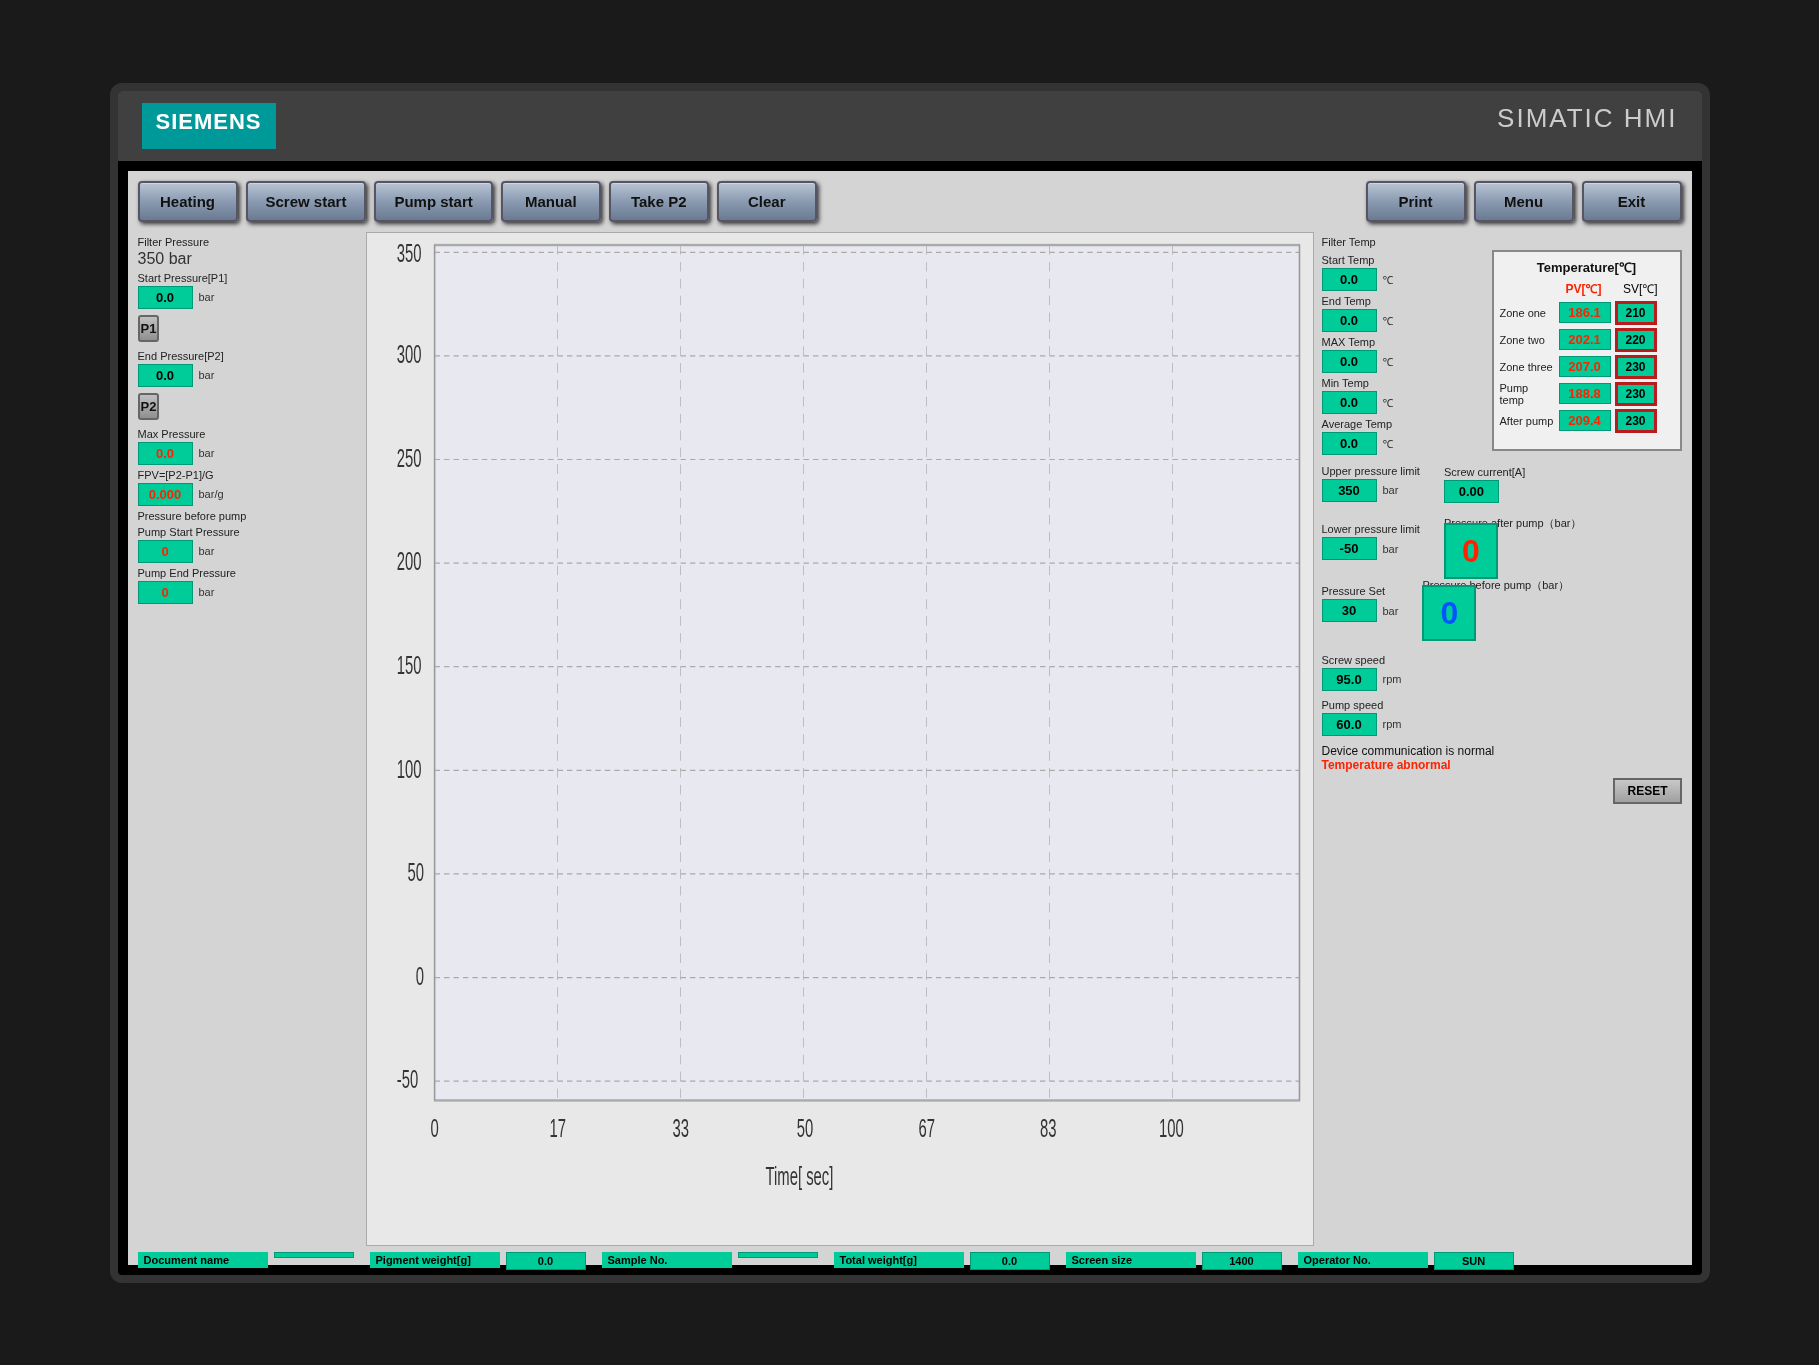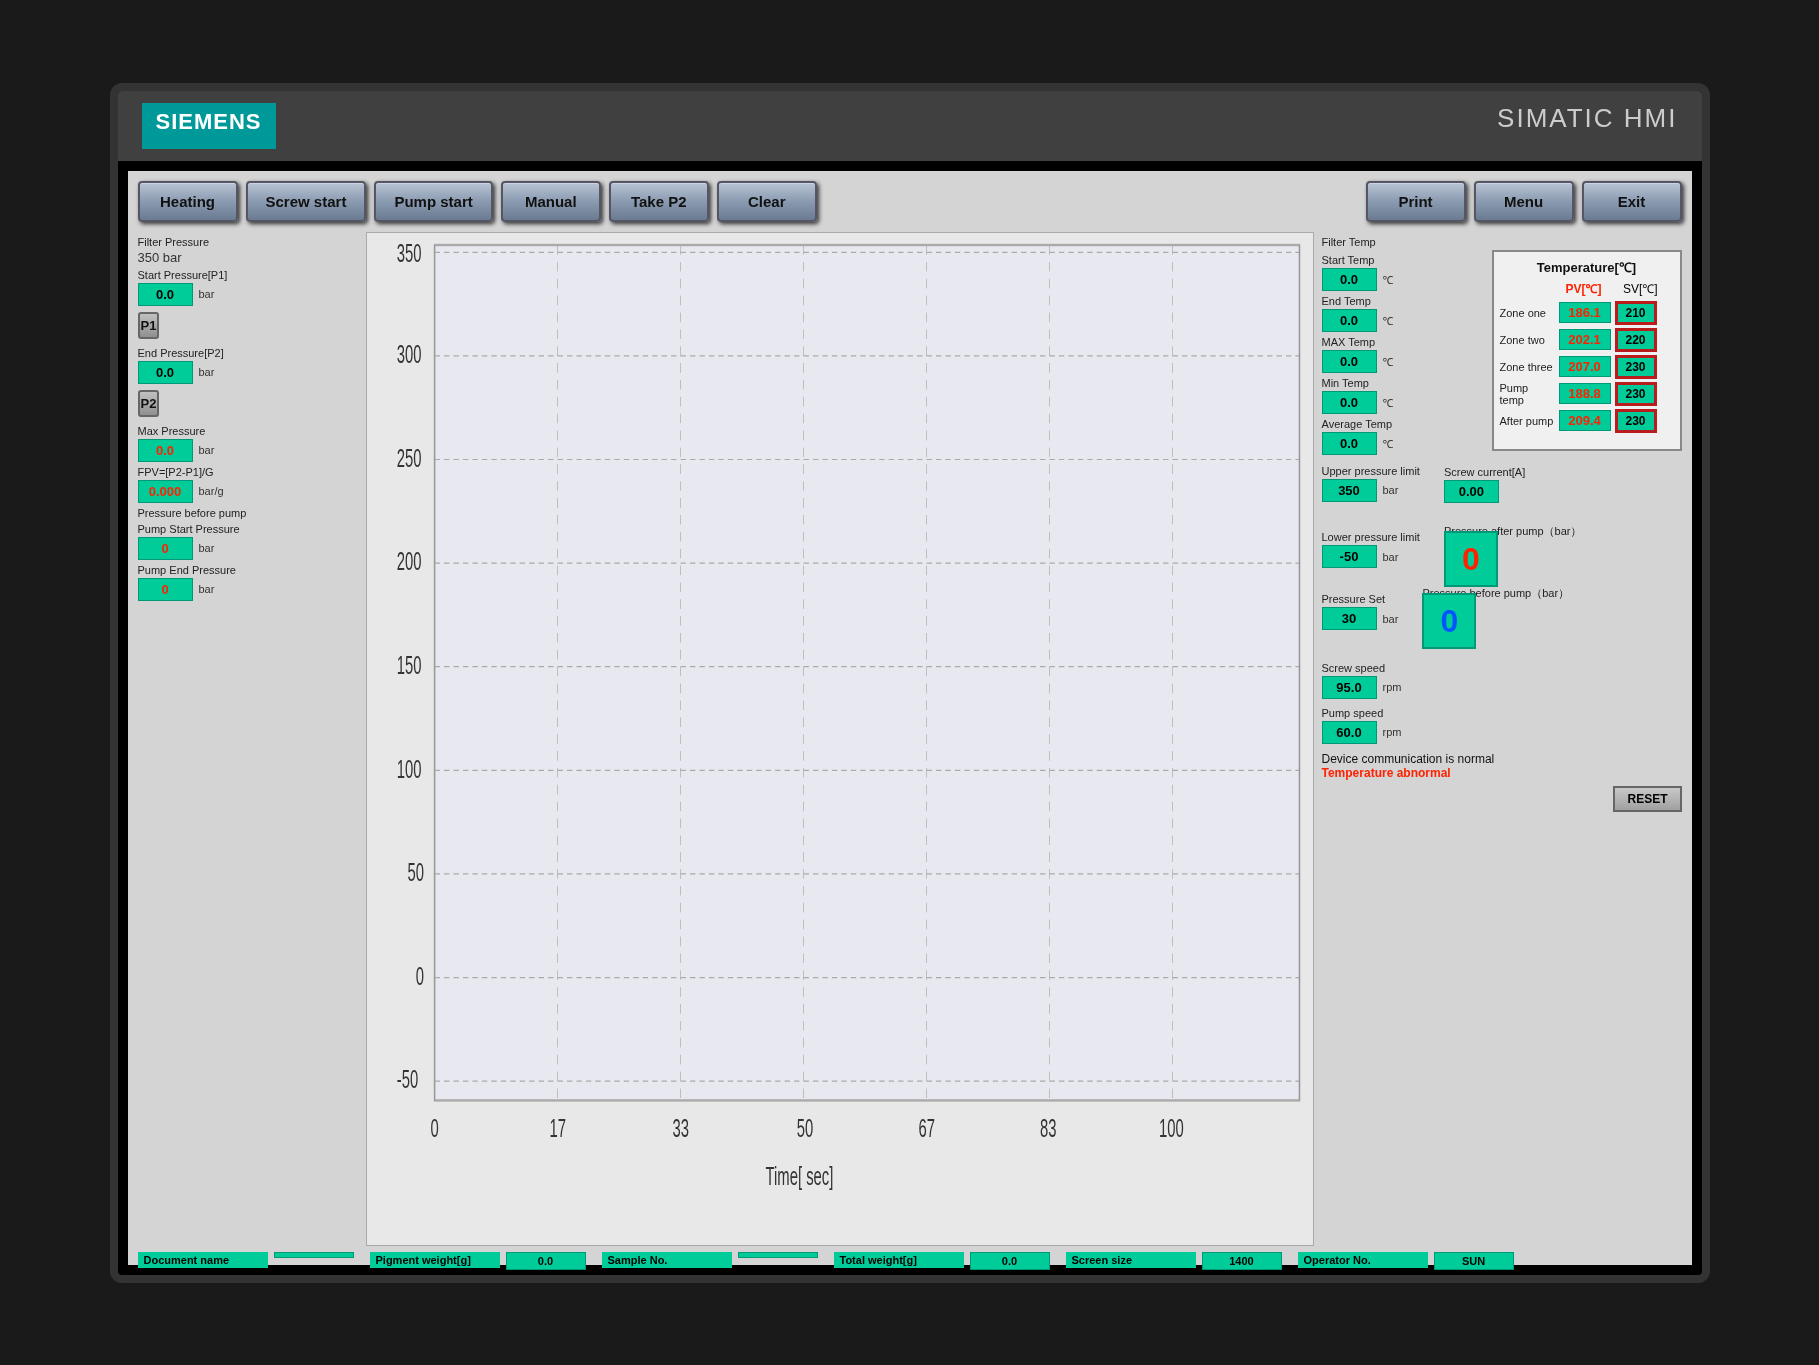--- a/index.html
+++ b/index.html
@@ -283,21 +283,21 @@
       <div style="flex:1"></div>
       <button class="hmi-btn">Print</button>
       <button class="hmi-btn">Menu</button>
       <button class="hmi-btn">Exit</button>
     </div>
 
     <div class="content-area">
 
       <div class="left-panel">
         <div class="label-text">Filter Pressure</div>
-        <div style="font-size:13px; color:#333;">350 bar</div>
+        <div style="font-size:16px; color:#333;">350 bar</div>
 
         <div class="label-text">Start Pressure[P1]</div>
         <div class="row-inline">
           <span class="value-box">0.0</span>
           <span class="unit-text">bar</span>
         </div>
         <button class="gray-btn" style="margin:4px 0;">P1</button>
 
         <div class="label-text">End Pressure[P2]</div>
         <div class="row-inline">
@@ -463,21 +463,21 @@
                 <span class="value-box">350</span>
                 <span class="unit-text">bar</span>
               </div>
             </div>
             <div style="margin-left:20px;">
               <div class="label-text">Screw current[A]</div>
               <span class="value-box">0.00</span>
             </div>
           </div>
 
-          <div class="row-inline" style="margin-top:16px;">
+          <div class="row-inline" style="margin-top:8px;">
             <div>
               <div class="label-text">Lower pressure limit</div>
               <div class="row-inline">
                 <span class="value-box">-50</span>
                 <span class="unit-text">bar</span>
               </div>
             </div>
             <div style="margin-left:20px;">
               <div class="label-text">Pressure after pump（bar）</div>
               <span class="big-value-box">0</span>

